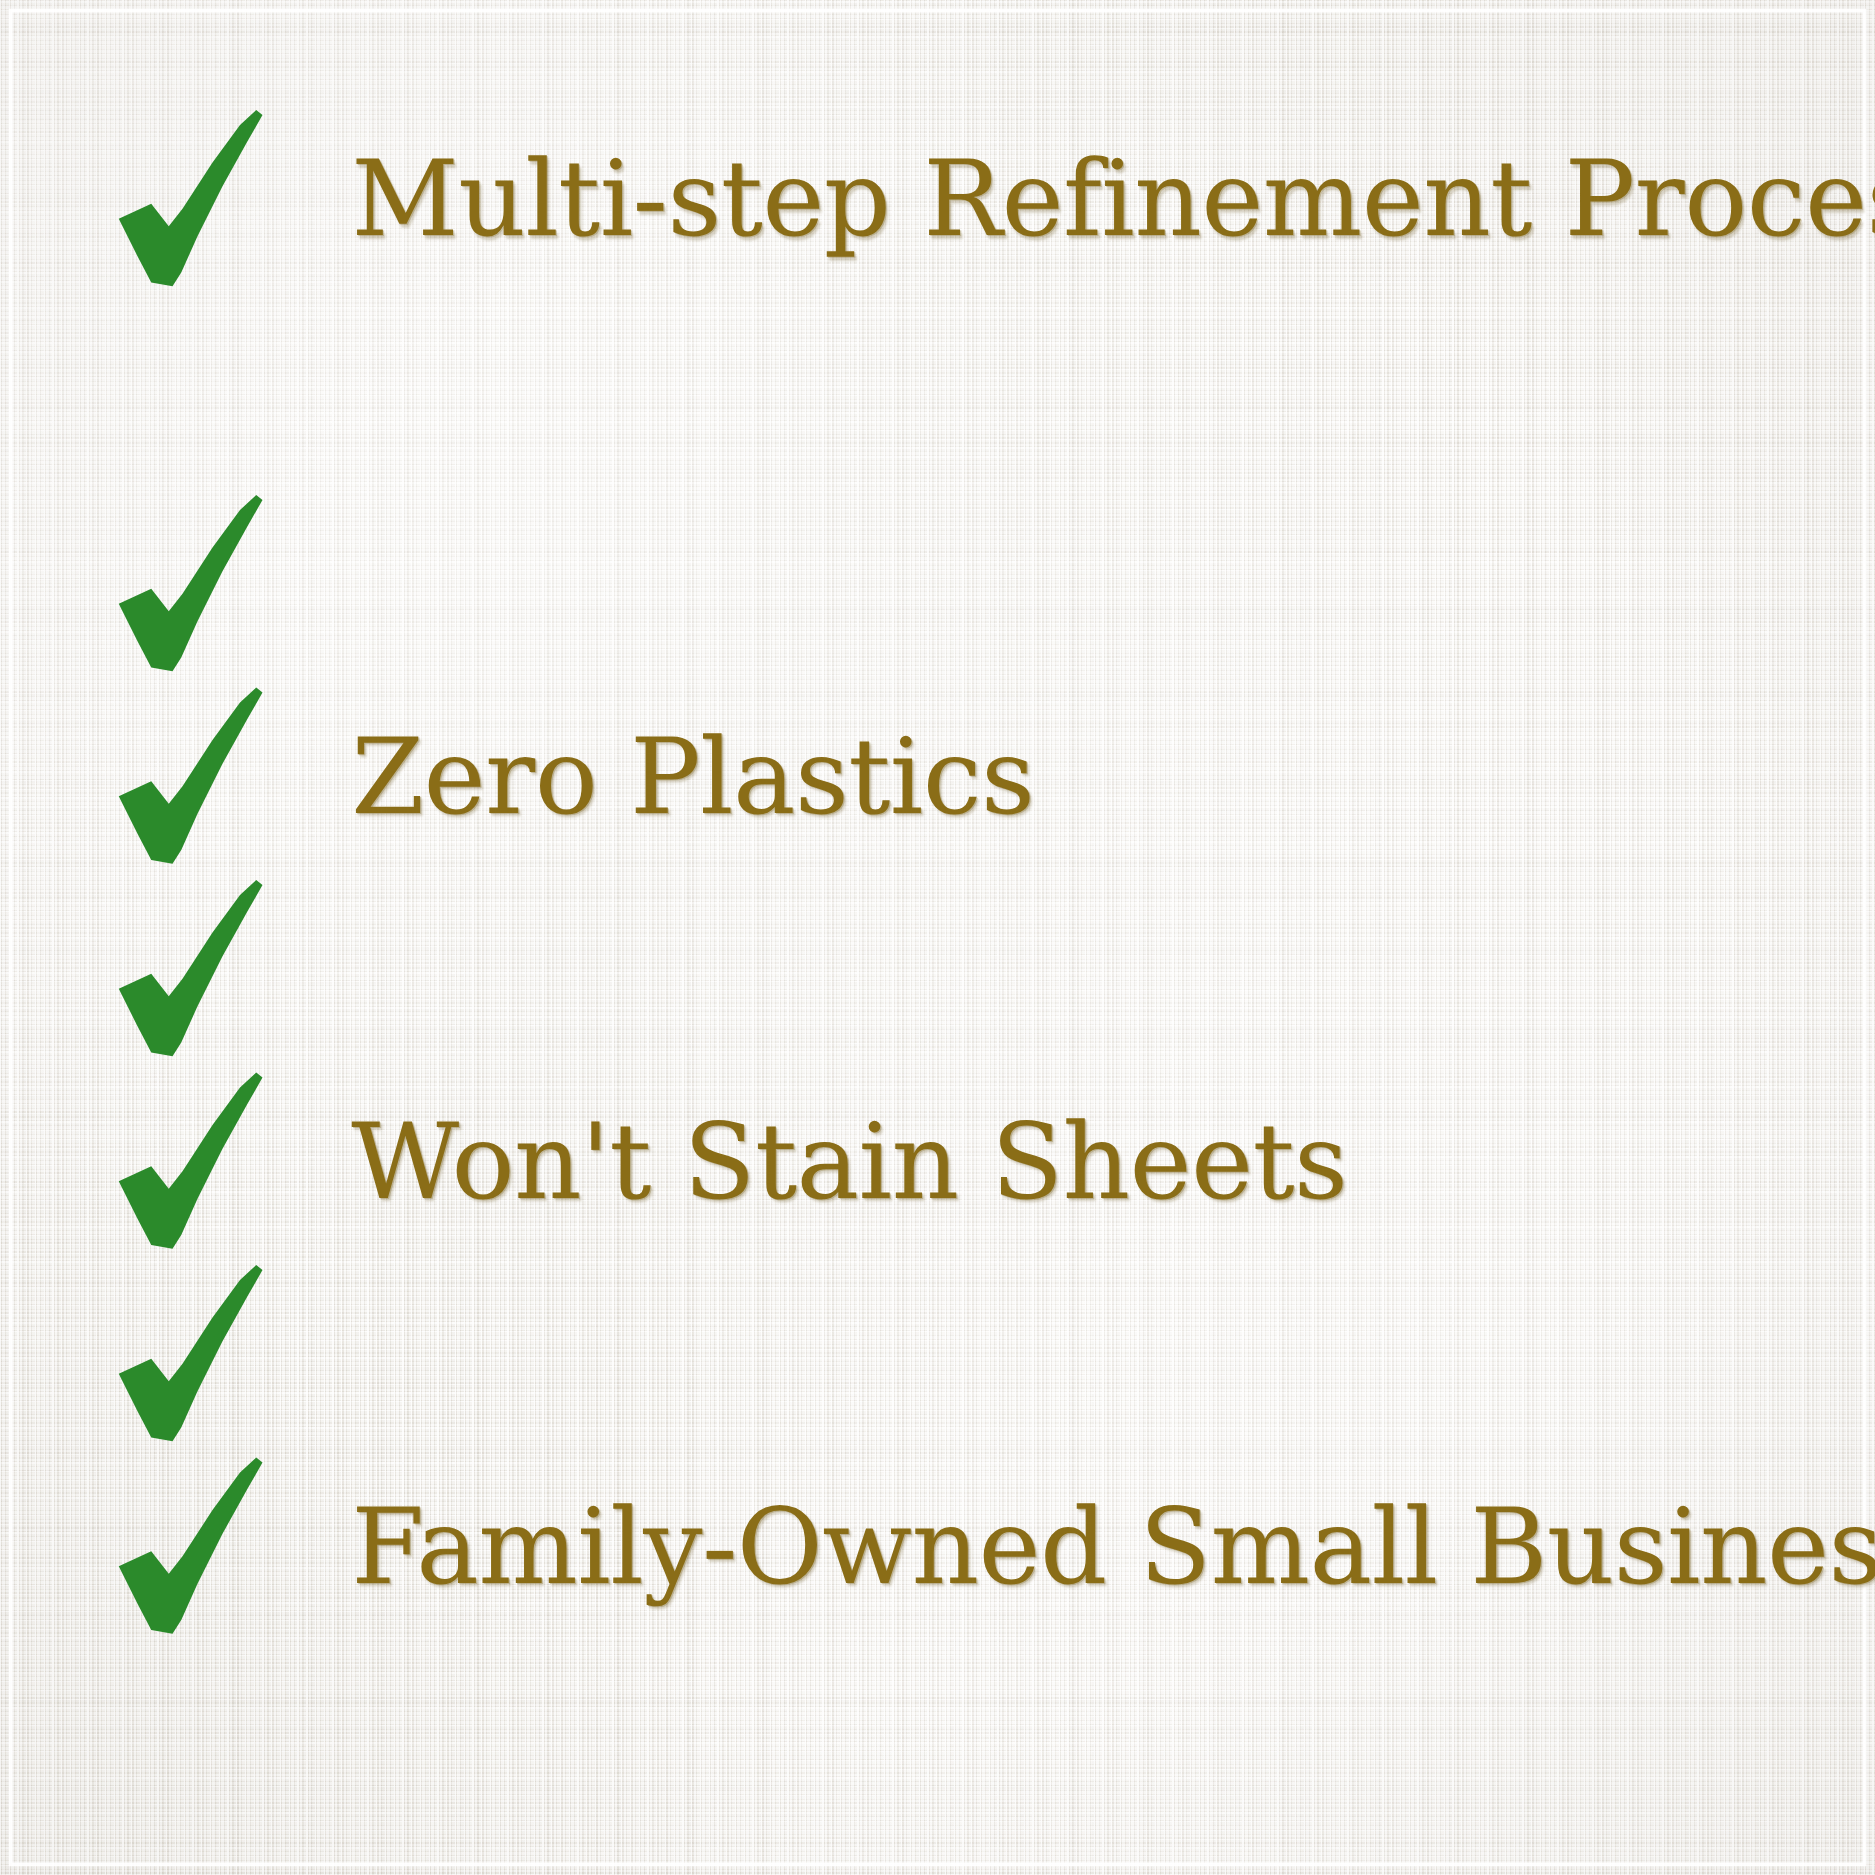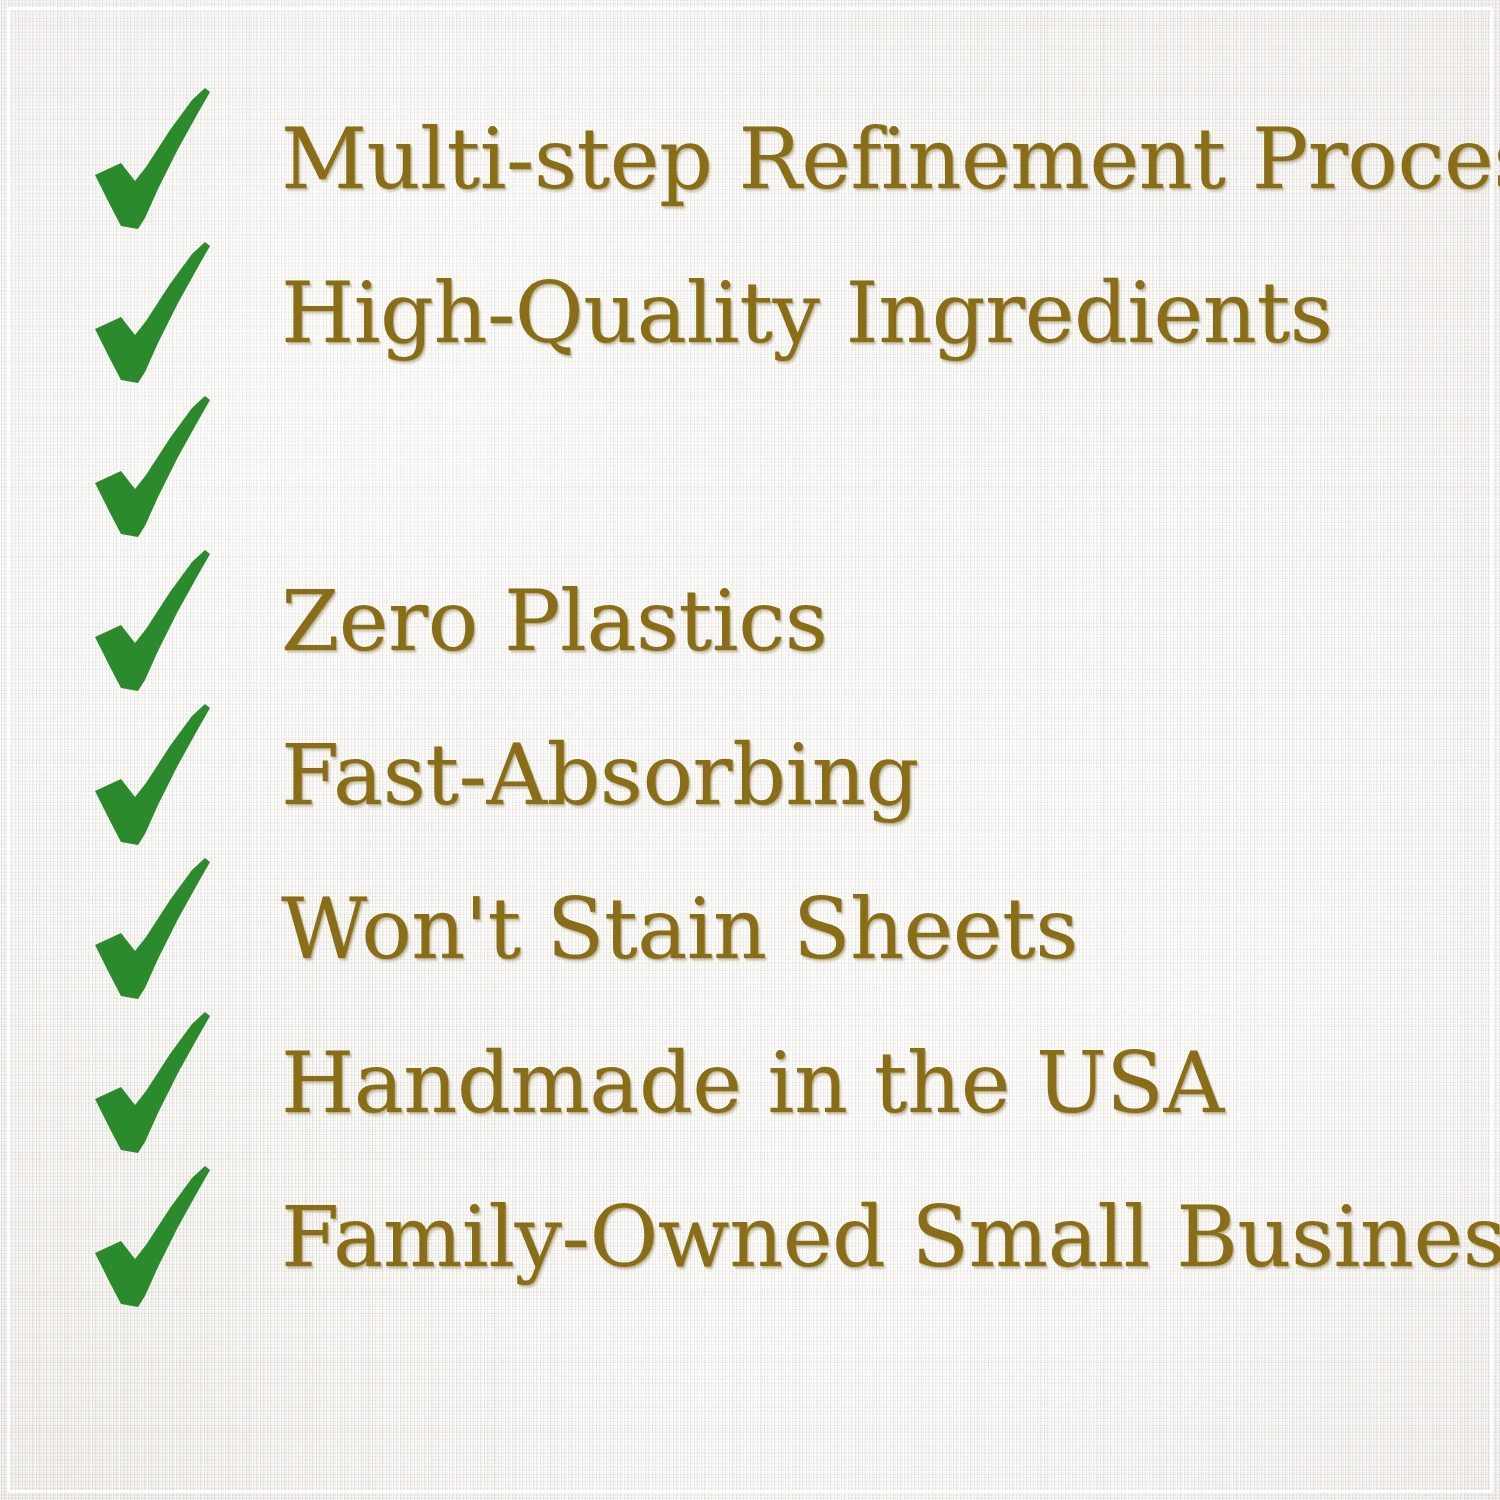--- a/index.html
+++ b/index.html
@@ -155,29 +155,20 @@
     <li class="check-row" style="top:82px;">
       <span class="check-mark">
         <svg viewBox="0 0 128 148" xmlns="http://www.w3.org/2000/svg" aria-hidden="true">
           <path d="M7 90 L33 78 L47 96 L58 82 L82 45 L104 15 L117 3 L122 7
                    L110 28 L90 64 L70 104 L57 133 L50 144 L33 141 L22 120 Z" fill="#2b8a2b"></path>
         </svg>
       </span>
       <span class="benefit-text">Multi-step Refinement Process</span>
     </li>
 
-    <li class="check-row" style="top:236px;">
-      <span class="check-mark">
-        <svg viewBox="0 0 128 148" xmlns="http://www.w3.org/2000/svg" aria-hidden="true">
-          <path d="M7 90 L33 78 L47 96 L58 82 L82 45 L104 15 L117 3 L122 7
-                   L110 28 L90 64 L70 104 L57 133 L50 144 L33 141 L22 120 Z" fill="#2b8a2b"></path>
-        </svg>
-      </span>
-      <span class="benefit-text">High-Quality Ingredients</span>
-    </li>
 
     <li class="check-row" style="top:390px;">
       <span class="check-mark">
         <svg viewBox="0 0 128 148" xmlns="http://www.w3.org/2000/svg" aria-hidden="true">
           <path d="M7 90 L33 78 L47 96 L58 82 L82 45 L104 15 L117 3 L122 7
                    L110 28 L90 64 L70 104 L57 133 L50 144 L33 141 L22 120 Z" fill="#2b8a2b"></path>
         </svg>
       </span>
     </li>
 
@@ -191,41 +182,39 @@
       <span class="benefit-text">Zero Plastics</span>
     </li>
 
     <li class="check-row" style="top:698px;">
       <span class="check-mark">
         <svg viewBox="0 0 128 148" xmlns="http://www.w3.org/2000/svg" aria-hidden="true">
           <path d="M7 90 L33 78 L47 96 L58 82 L82 45 L104 15 L117 3 L122 7
                    L110 28 L90 64 L70 104 L57 133 L50 144 L33 141 L22 120 Z" fill="#2b8a2b"></path>
         </svg>
       </span>
-      <span class="benefit-text">Fast-Absorbing</span>
     </li>
 
     <li class="check-row" style="top:852px;padding-left:28px;">
       <span class="check-mark">
         <svg viewBox="0 0 128 148" xmlns="http://www.w3.org/2000/svg" aria-hidden="true">
           <path d="M7 90 L33 78 L47 96 L58 82 L82 45 L104 15 L117 3 L122 7
                    L110 28 L90 64 L70 104 L57 133 L50 144 L33 141 L22 120 Z" fill="#2b8a2b"></path>
         </svg>
       </span>
       <span class="benefit-text">Won't Stain Sheets</span>
     </li>
 
     <li class="check-row" style="top:1006px;">
       <span class="check-mark">
         <svg viewBox="0 0 128 148" xmlns="http://www.w3.org/2000/svg" aria-hidden="true">
           <path d="M7 90 L33 78 L47 96 L58 82 L82 45 L104 15 L117 3 L122 7
                    L110 28 L90 64 L70 104 L57 133 L50 144 L33 141 L22 120 Z" fill="#2b8a2b"></path>
         </svg>
       </span>
-      <span class="benefit-text">Handmade in the USA</span>
     </li>
 
     <li class="check-row" style="top:1160px;">
       <span class="check-mark">
         <svg viewBox="0 0 128 148" xmlns="http://www.w3.org/2000/svg" aria-hidden="true">
           <path d="M7 90 L33 78 L47 96 L58 82 L82 45 L104 15 L117 3 L122 7
                    L110 28 L90 64 L70 104 L57 133 L50 144 L33 141 L22 120 Z" fill="#2b8a2b"></path>
         </svg>
       </span>
       <span class="benefit-text">Family-Owned Small Business</span>

